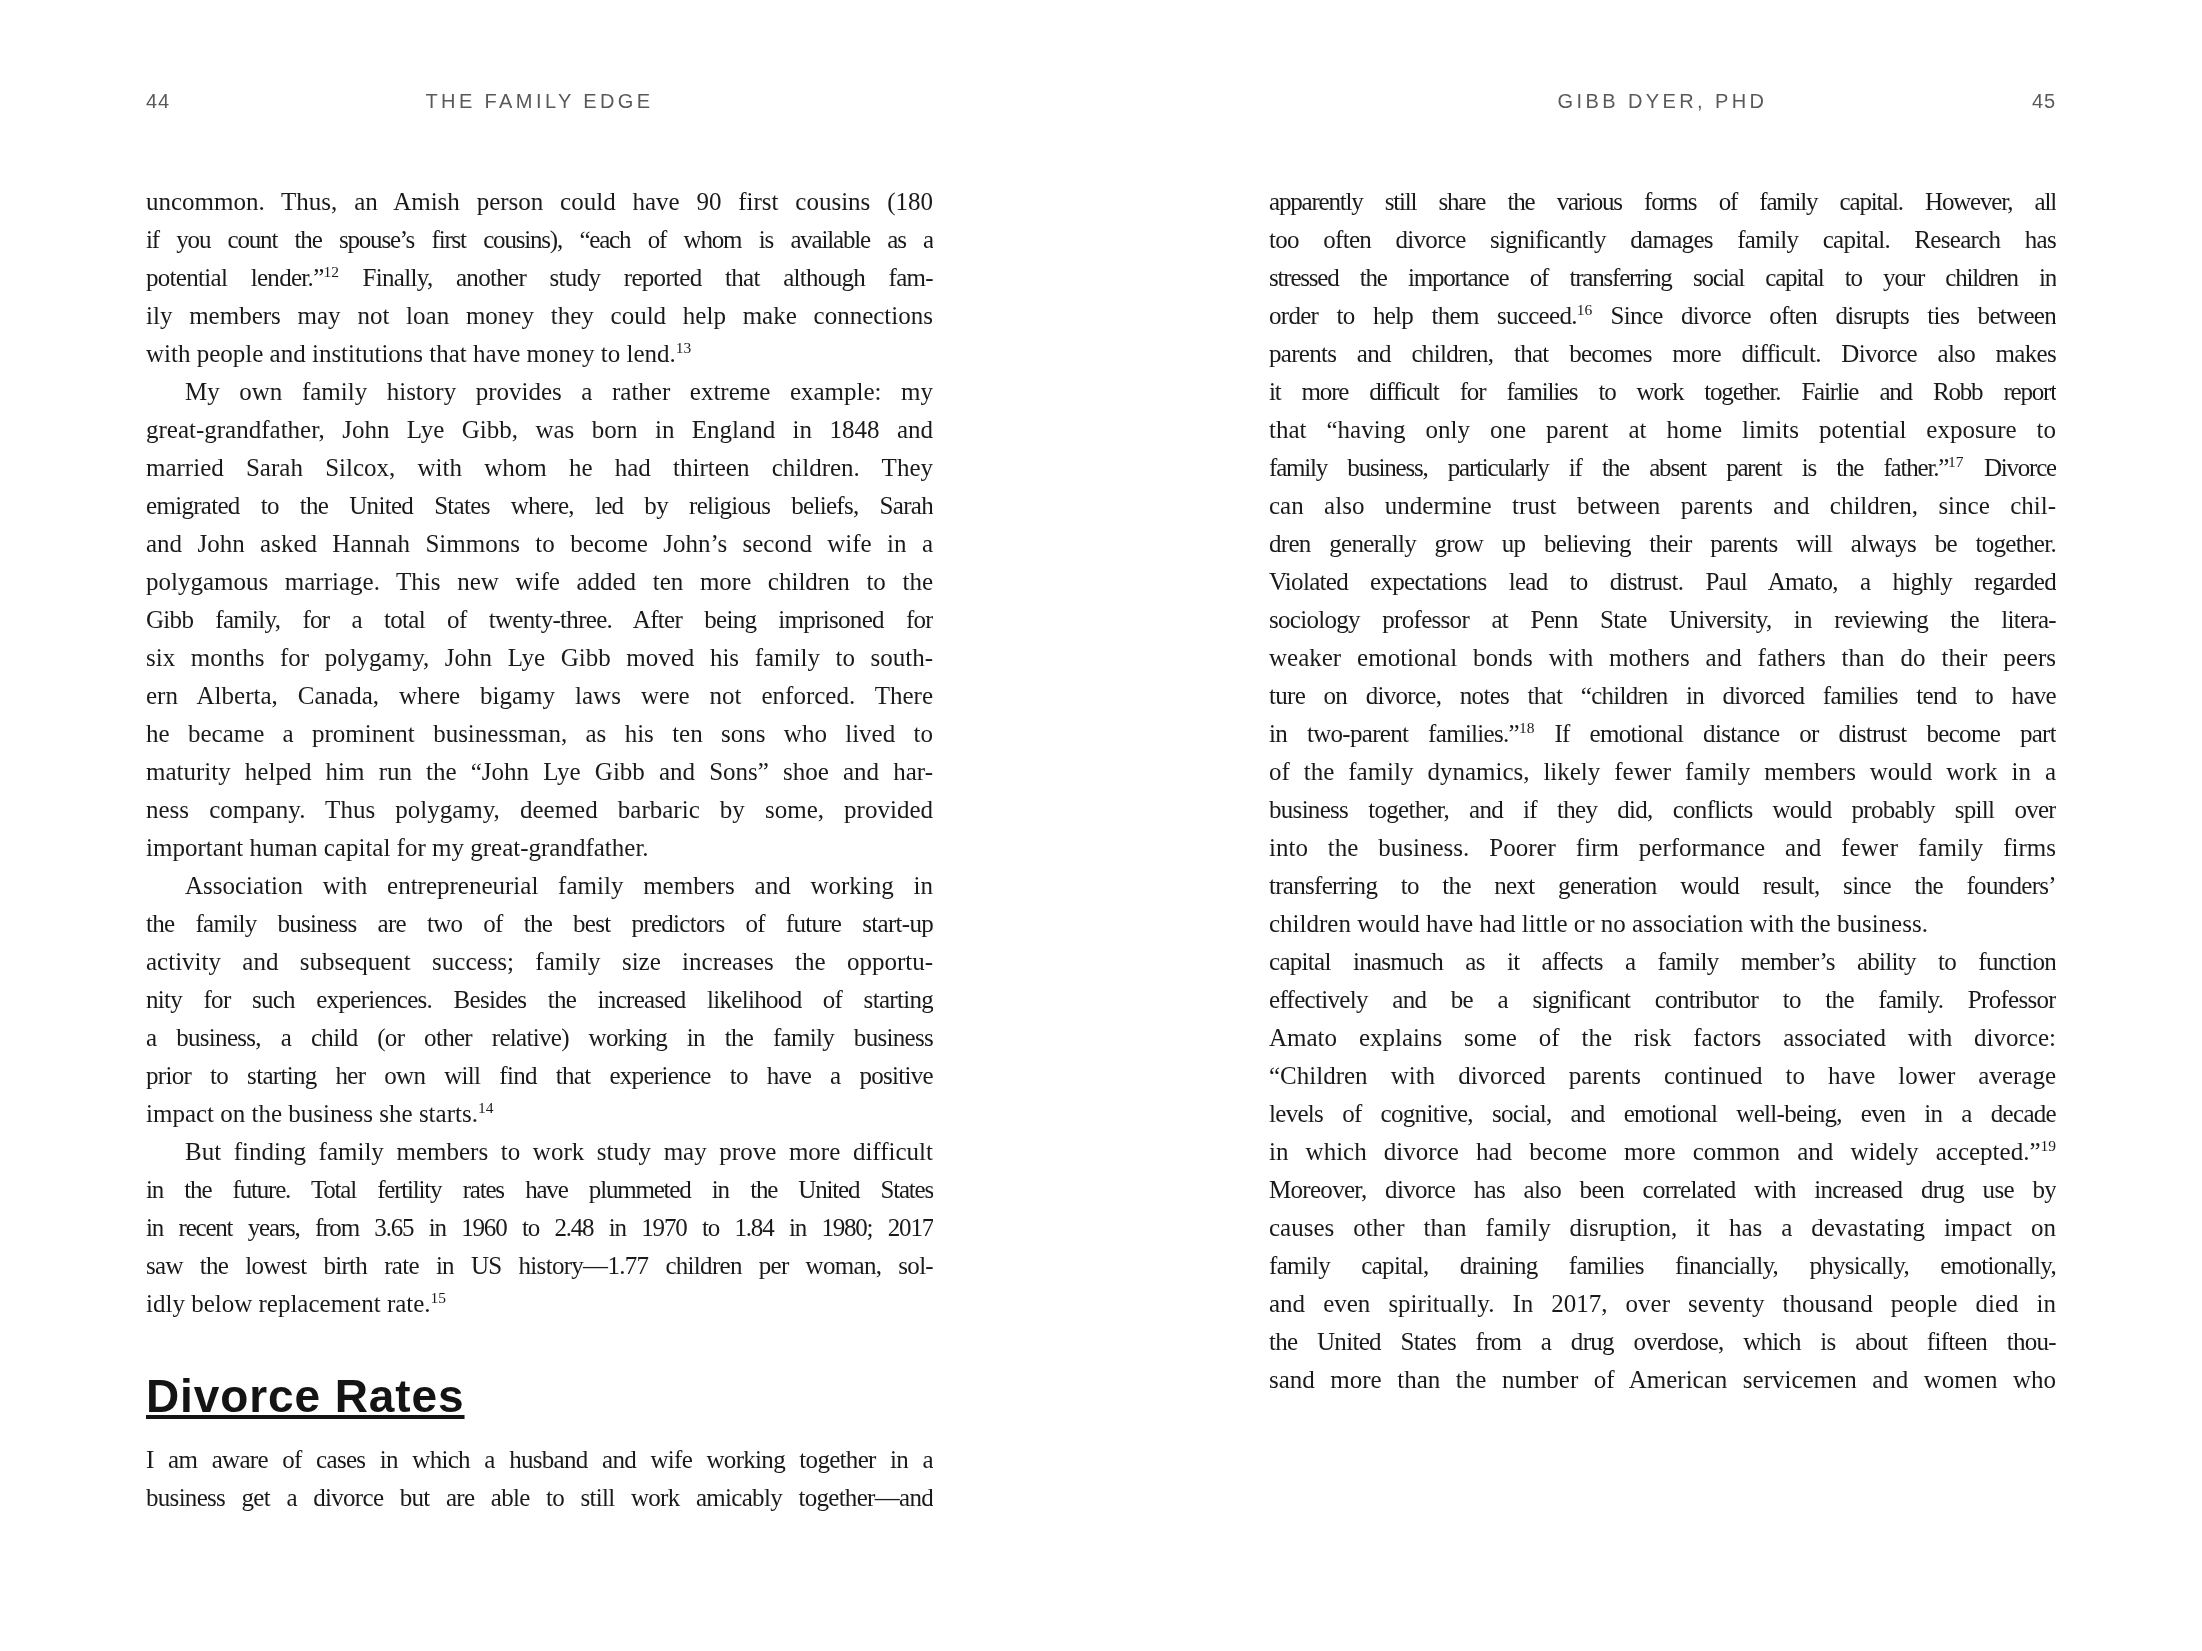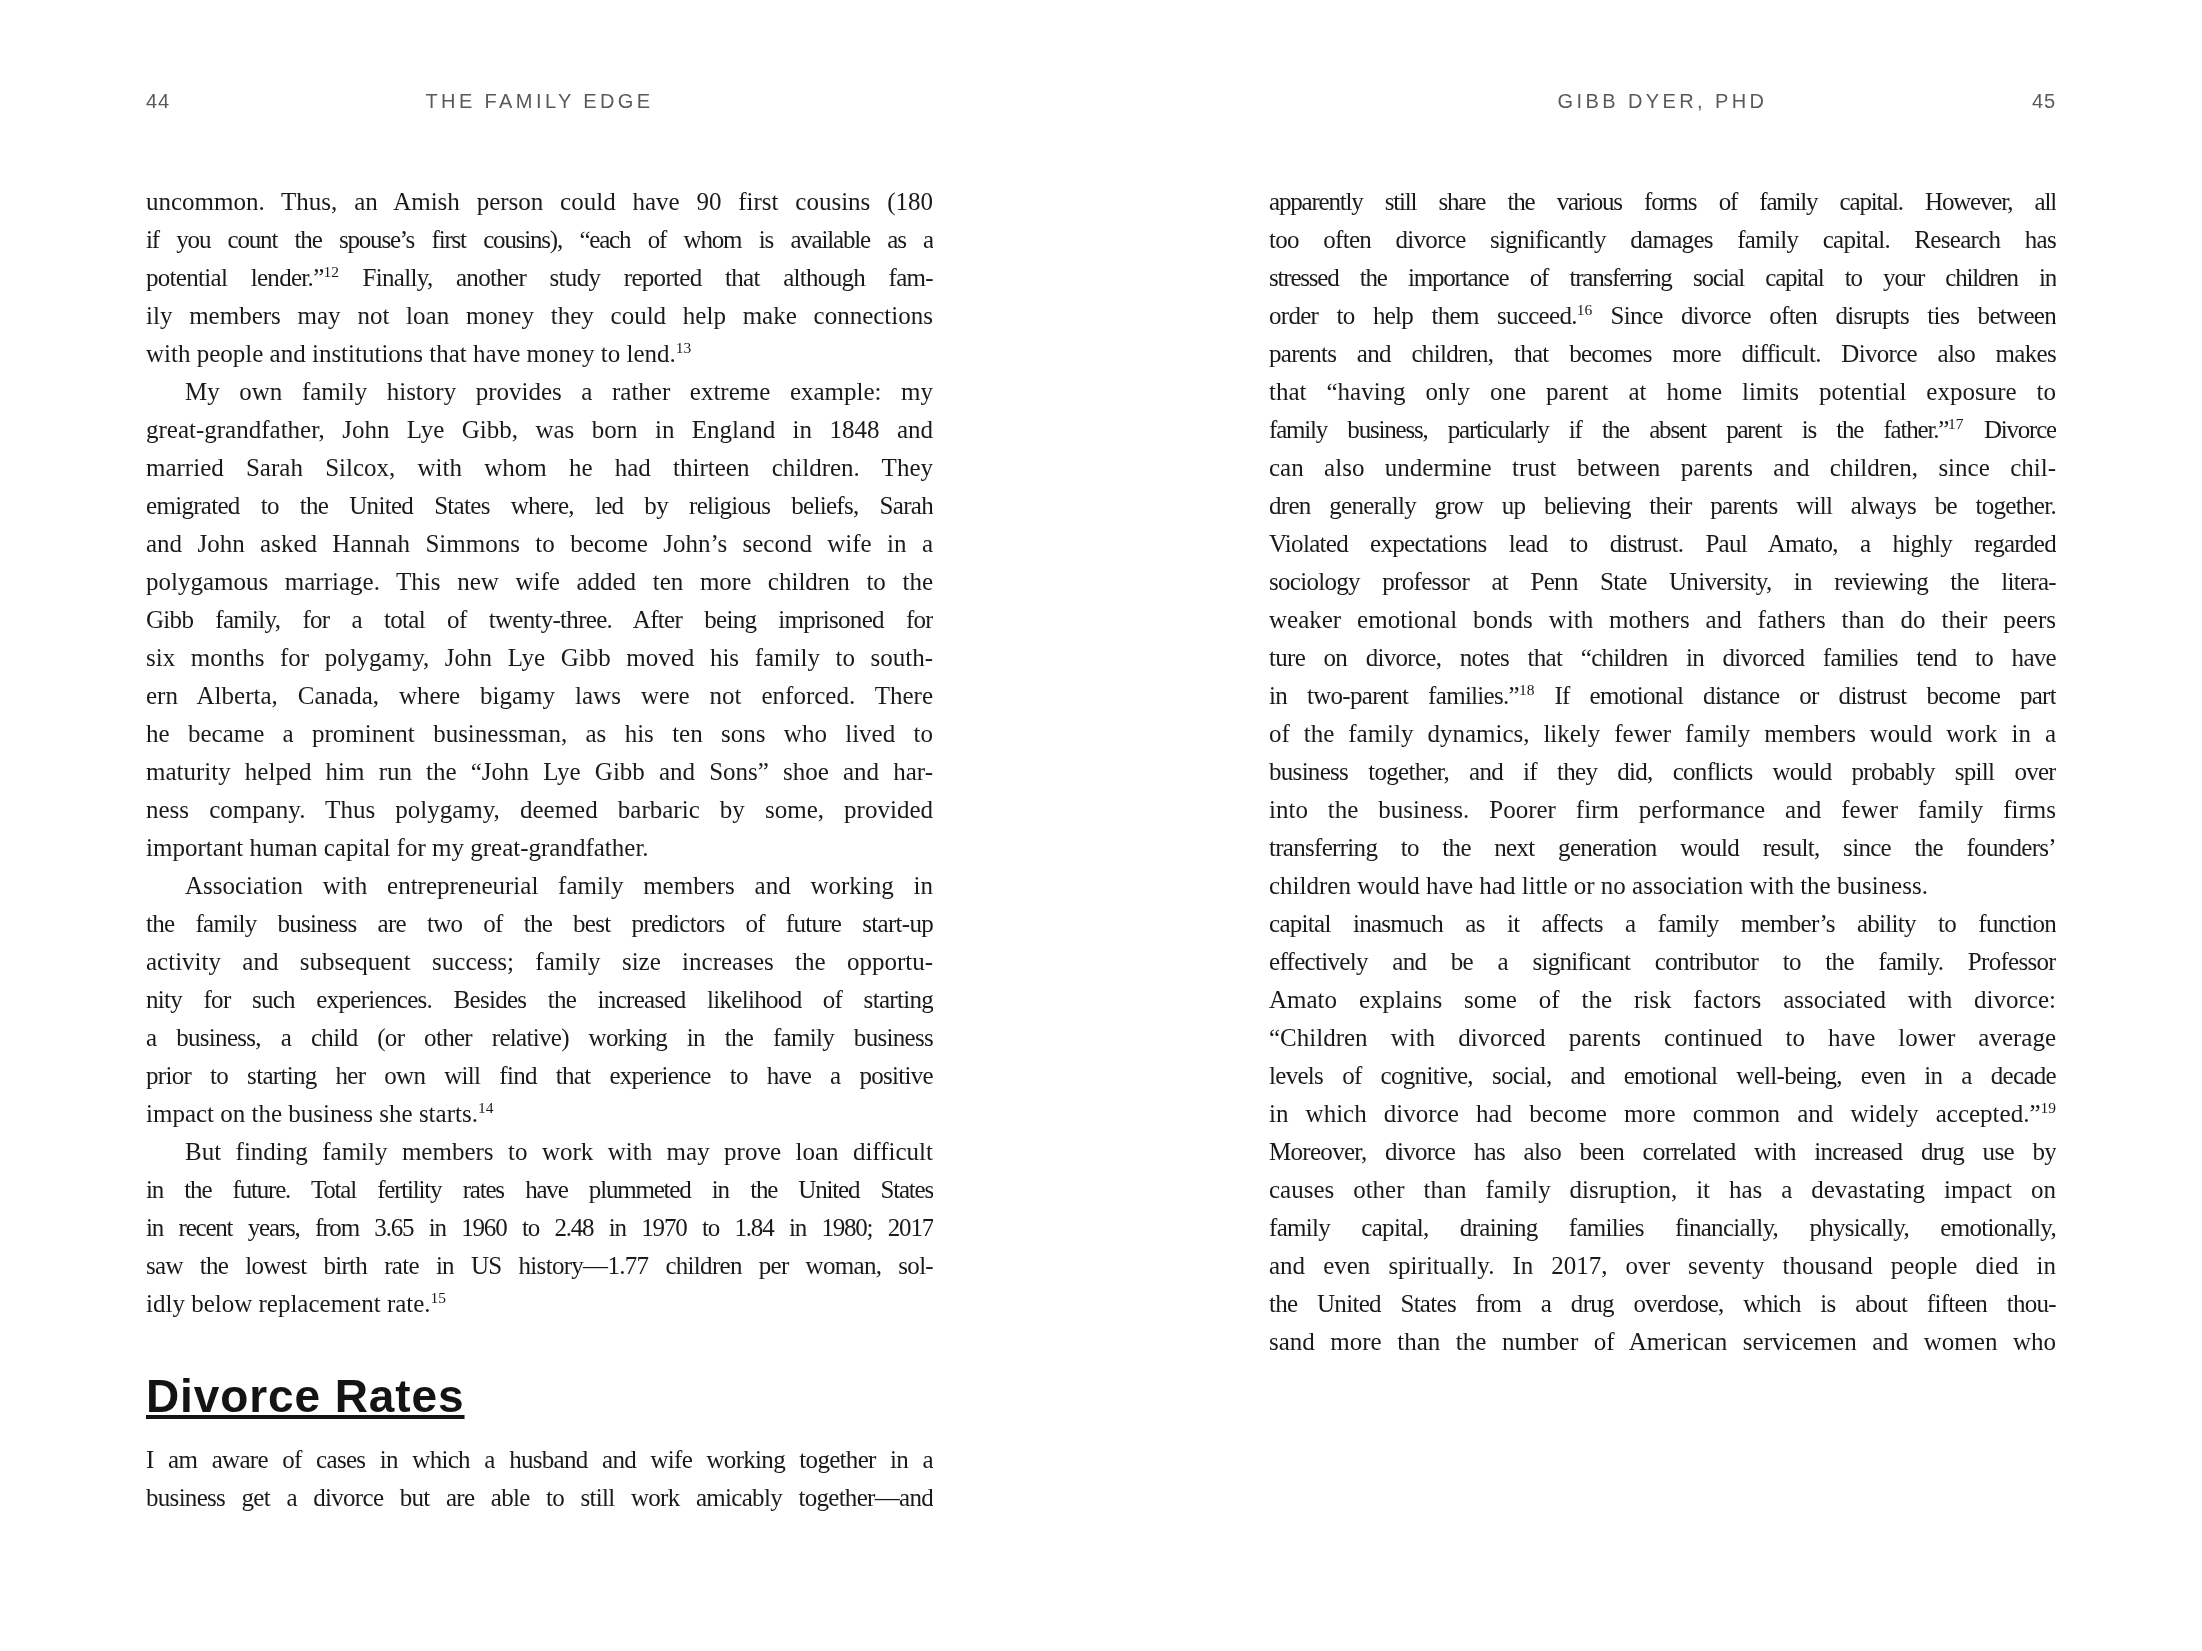--- a/index.html
+++ b/index.html
@@ -90,35 +90,36 @@
       <div class="line">maturity helped him run the “John Lye Gibb and Sons” shoe and har-</div>
       <div class="line">ness company. Thus polygamy, deemed barbaric by some, provided</div>
       <div class="line end">important human capital for my great-grandfather.</div>
       <div class="line indent">Association with entrepreneurial family members and working in</div>
       <div class="line tight">the family business are two of the best predictors of future start-up</div>
       <div class="line">activity and subsequent success; family size increases the opportu-</div>
       <div class="line tight">nity for such experiences. Besides the increased likelihood of starting</div>
       <div class="line tight">a business, a child (or other relative) working in the family business</div>
       <div class="line tight">prior to starting her own will find that experience to have a positive</div>
       <div class="line end">impact on the business she starts.<span class="sup">14</span></div>
-      <div class="line indent">But finding family members to work with may prove loan difficult</div>
+      <div class="line indent">But finding family members to work study may prove more difficult</div>
       <div class="line vtight">in the future. Total fertility rates have plummeted in the United States</div>
       <div class="line vtight">in recent years, from 3.65 in 1960 to 2.48 in 1970 to 1.84 in 1980; 2017</div>
       <div class="line tight">saw the lowest birth rate in US history—1.77 children per woman, sol-</div>
       <div class="line end">idly below replacement rate.<span class="sup">15</span></div>
       <h2 class="section-heading">Divorce Rates</h2>
       <div class="line tight">I am aware of cases in which a husband and wife working together in a</div>
       <div class="line tight">business get a divorce but are able to still work amicably together—and</div>
     </div>
   <div class="body-col" id="right-body">
       <div class="line vtight">apparently still share the various forms of family capital. However, all</div>
       <div class="line tight">too often divorce significantly damages family capital. Research has</div>
       <div class="line vtight">stressed the importance of transferring social capital to your children in</div>
       <div class="line tight">order to help them succeed.<span class="sup">16</span> Since divorce often disrupts ties between</div>
       <div class="line tight">parents and children, that becomes more difficult. Divorce also makes</div>
+      <div class="line vtight">it more difficult for families to work together. Fairlie and Robb report</div>
       <div class="line">that “having only one parent at home limits potential exposure to</div>
       <div class="line vtight">family business, particularly if the absent parent is the father.”<span class="sup">17</span> Divorce</div>
       <div class="line">can also undermine trust between parents and children, since chil-</div>
       <div class="line tight">dren generally grow up believing their parents will always be together.</div>
       <div class="line tight">Violated expectations lead to distrust. Paul Amato, a highly regarded</div>
       <div class="line tight">sociology professor at Penn State University, in reviewing the litera-</div>
       <div class="line">weaker emotional bonds with mothers and fathers than do their peers</div>
       <div class="line tight">ture on divorce, notes that “children in divorced families tend to have</div>
       <div class="line tight">in two-parent families.”<span class="sup">18</span> If emotional distance or distrust become part</div>
       <div class="line">of the family dynamics, likely fewer family members would work in a</div>

